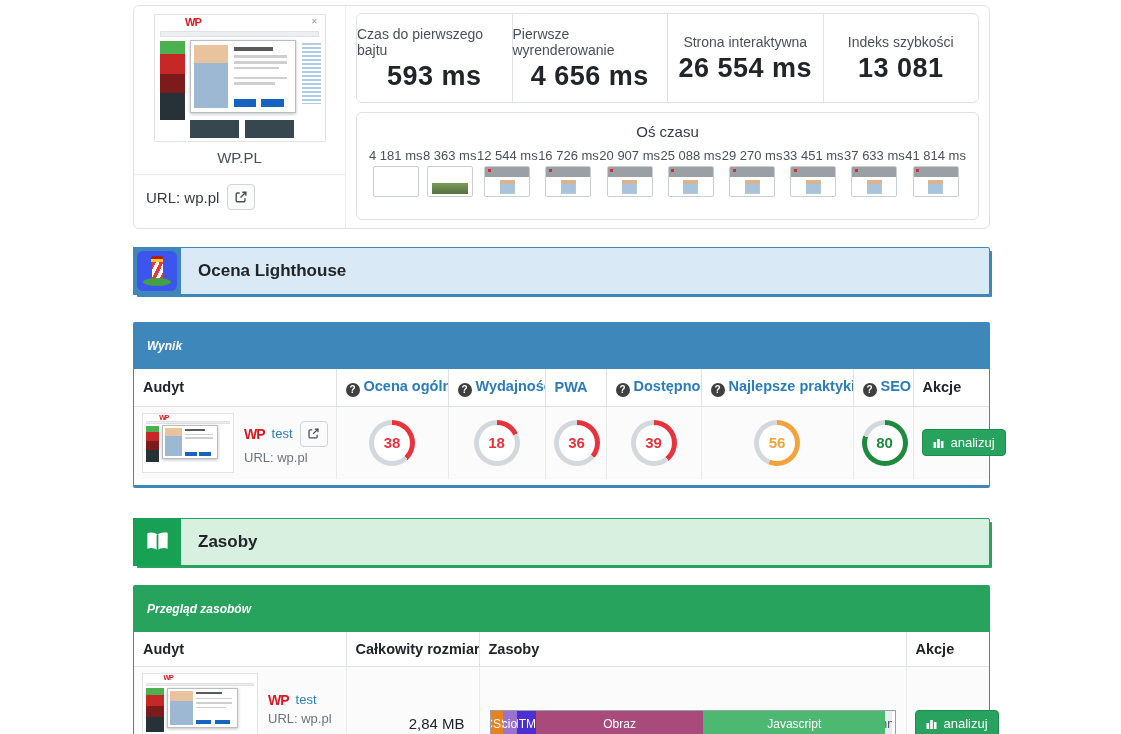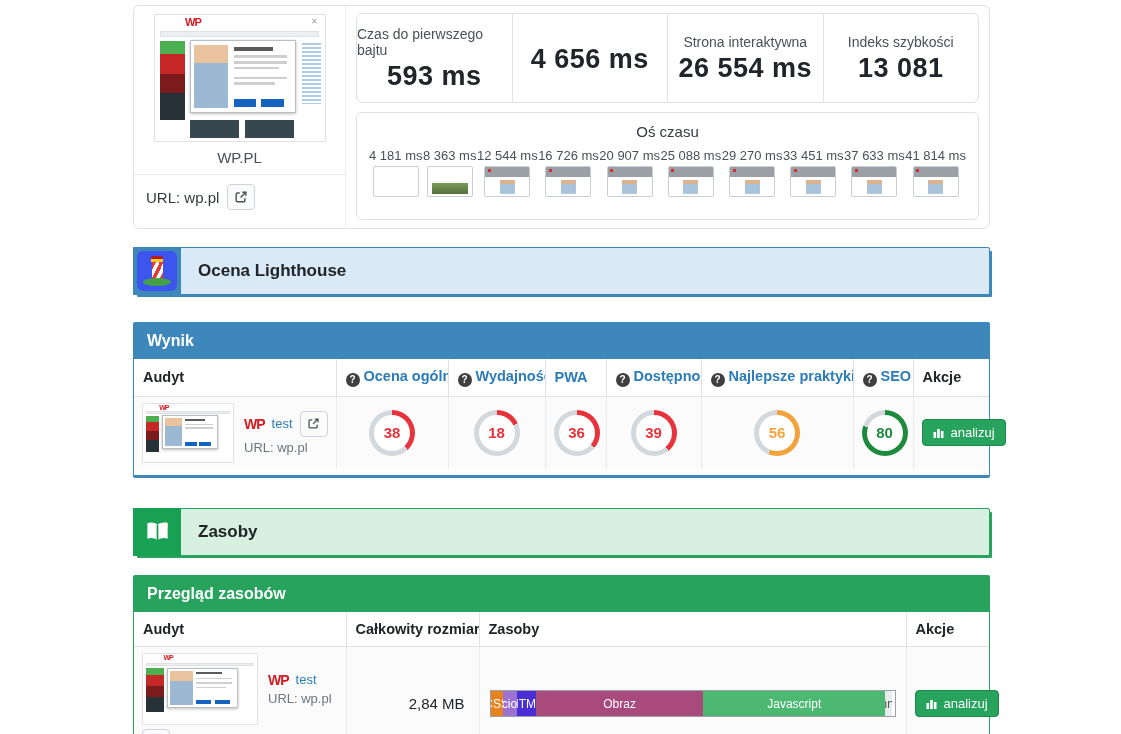--- a/index.html
+++ b/index.html
@@ -62,21 +62,21 @@
   .icon-square.green { background:#18a055; }
   .lh-tile { width:40px; height:40px; border-radius:6px; background:#3c55ee; display:flex; flex-direction:column; align-items:center; justify-content:center; }
   .lh-lamp { width:12px; height:6px; background:#ffca28; border-top:3px solid #b71c1c; border-radius:2px 2px 0 0; }
   .lh-tower { width:11px; height:19px; background:repeating-linear-gradient(115deg,#e53935 0 3.5px,#fff 3.5px 7px); }
   .lh-ground { width:28px; height:8px; background:#43a047; border-radius:50%; margin-top:-3px; }
 
   
   .panel-card { border:1px solid; border-bottom-width:3px; border-radius:2px; background:#fff; padding-bottom:6px; }
   .panel-blue { border-color:#3e87ba; margin-bottom:30px; }
   .panel-green { border-color:#27a35e; }
-  .panel-header { color:#fff; font-size:16px; font-weight:700; padding:9px 13px; }
+  .panel-header { color:#fff; font-size:12px; font-weight:700; padding:16px 13px;font-style:italic; }
   .panel-blue .panel-header { background:#3e87ba; }
   .panel-green .panel-header { background:#27a35e; }
   table { width:100%; border-collapse:collapse; table-layout:fixed; }
   th { text-align:left; font-size:14.5px; font-weight:600; padding:9px 9px; background:#fff; border-bottom:1px solid #dee2e6; border-right:1px solid #dee2e6; white-space:nowrap; overflow:hidden; }
   th:last-child, td:last-child { border-right:none; }
   td { border-right:1px solid #e9ecef; background:#fbfbfb; vertical-align:middle; padding:6px 8px; }
   .th-link { color:#2b7cb9; cursor:pointer; }
   .qmark { display:inline-flex; align-items:center; justify-content:center; width:14px; height:14px; border-radius:50%; background:#3f3f3f; color:#fff; font-size:10px; font-weight:700; margin-right:4px; vertical-align:-2px; cursor:pointer; }
   .audit-cell-inner { display:flex; align-items:center; gap:10px; }
   .audit-info { display:flex; flex-direction:column; gap:3px; }
@@ -136,20 +136,21 @@
         </span>
       </div>
     </div>
     <div class="top-right">
       <div class="metrics-panel">
         <div class="metric">
           <span class="metric-label">Czas do pierwszego bajtu</span>
           <span class="metric-value">593 ms</span>
         </div>
         <div class="metric">
+          <span class="metric-label">Pierwsze wyrenderowanie</span>
           <span class="metric-value">4 656 ms</span>
         </div>
         <div class="metric">
           <span class="metric-label">Strona interaktywna</span>
           <span class="metric-value">26 554 ms</span>
         </div>
         <div class="metric">
           <span class="metric-label">Indeks szybkości</span>
           <span class="metric-value">13 081</span>
         </div>

